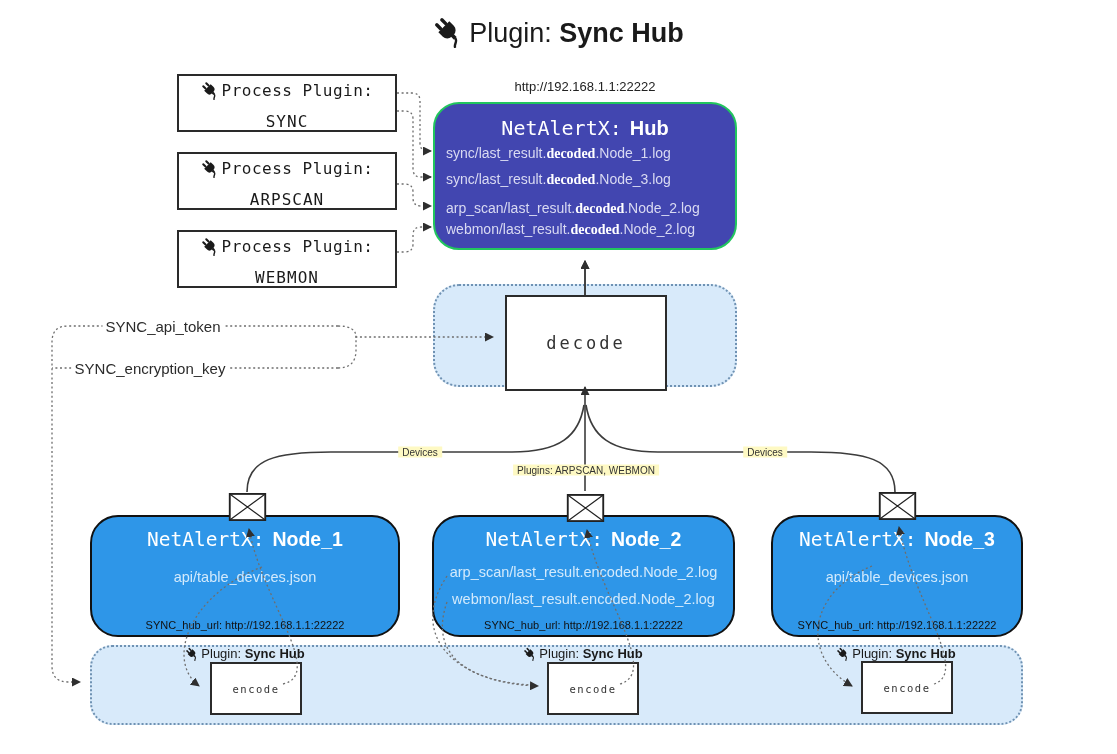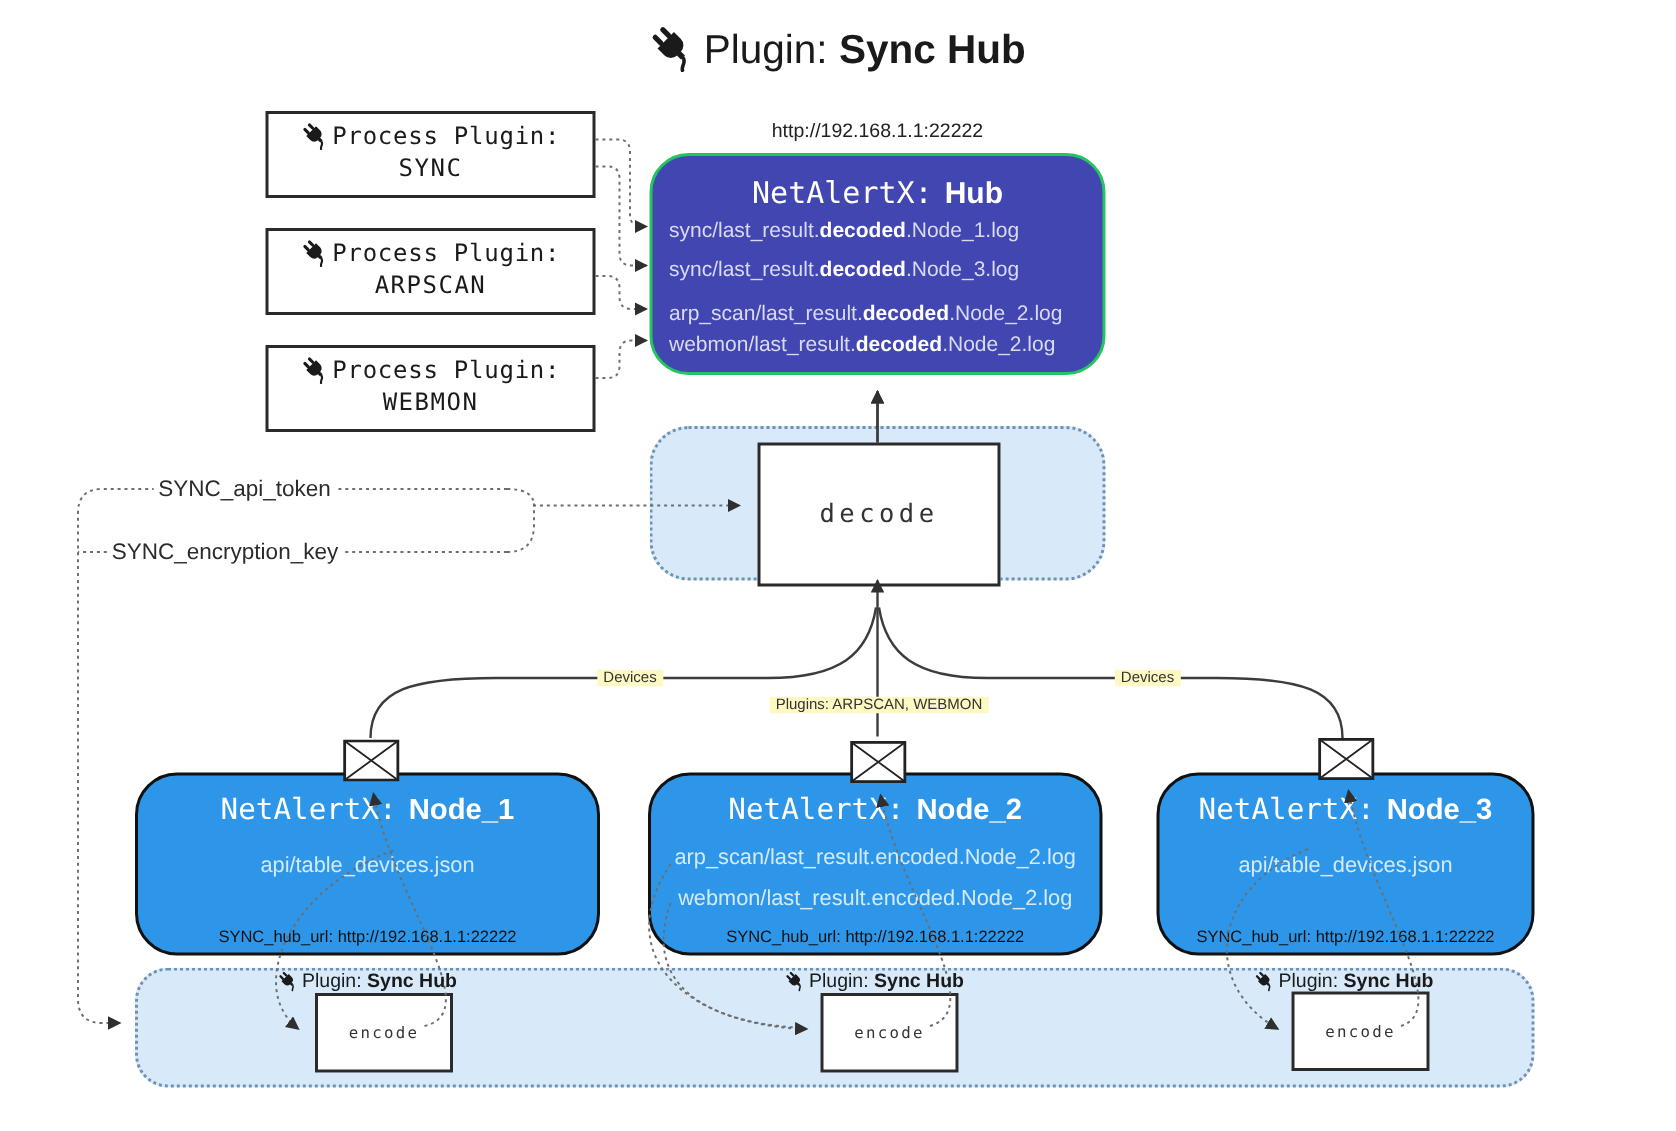--- a/index.html
+++ b/index.html
@@ -9,31 +9,31 @@
   .box{position:absolute;z-index:1;box-sizing:border-box;}
   
   .title{left:0;right:0;top:16px;text-align:center;font-size:27px;z-index:3;}
   .title .plug{width:32px;height:32px;vertical-align:-6px;margin-right:4px;}
   .title b{font-weight:700;}
   
   .pbox{left:177px;width:220px;height:58px;background:#fff;border:2px solid #2a2a2a;
         text-align:center;font-size:16px;padding-top:5px;}
   .pbox .plug{width:19px;height:19px;vertical-align:-4px;margin-right:2px;}
   .pbox .l1{font-family:"DejaVu Sans Mono",monospace;letter-spacing:.5px;}
-  .pbox .l2{font-family:"DejaVu Sans Mono",monospace;margin-top:2px;letter-spacing:1px;}
+  .pbox .l2{font-family:"DejaVu Sans Mono",monospace;margin-top:12px;letter-spacing:1px;}
   
   .hub-url{left:433px;width:304px;top:79px;text-align:center;font-size:13px;color:#222;z-index:3;}
   .hub{left:433px;top:102px;width:304px;height:148px;border-radius:26px;
        background:var(--hub-bg,#4246b0);border:2px solid #22c55e;color:#fff;}
   .hub-title{position:absolute;left:0;right:0;top:12px;text-align:center;font-size:20px;}
   .hub-title .tprefix{font-family:"DejaVu Sans Mono",monospace;margin-right:8px;}
   .hub-title b{font-weight:700;}
   .hublog{position:absolute;left:11px;right:4px;transform:translateY(-50%);
           font-size:14px;color:#d9daf2;white-space:nowrap;}
-  .hublog b{color:#fff;font-weight:700;}
+  .hublog b{color:#fff;font-weight:700;font-family:Liberation Serif, serif;}
   
   .panel{background:var(--panel-bg,#d8eafa);border:2px dotted var(--panel-border,#6f92b3);}
   .decode-panel{left:433px;top:284px;width:304px;height:103px;border-radius:26px;}
   .iobox{background:#fff;border:2px solid #2b2b2b;display:flex;align-items:center;justify-content:center;
          font-family:"DejaVu Sans Mono",monospace;color:#333;}
   .decode-box{left:505px;top:295px;width:162px;height:96px;font-size:17px;letter-spacing:3px;}
   
   .flabel{position:absolute;z-index:3;background:#fef9c3;padding:0 4px;font-size:10px;color:#333;
           transform:translate(-50%,-50%);white-space:nowrap;}
   .slabel{position:absolute;z-index:3;background:#fff;padding:0 3px;font-size:15px;color:#2b2b2b;

